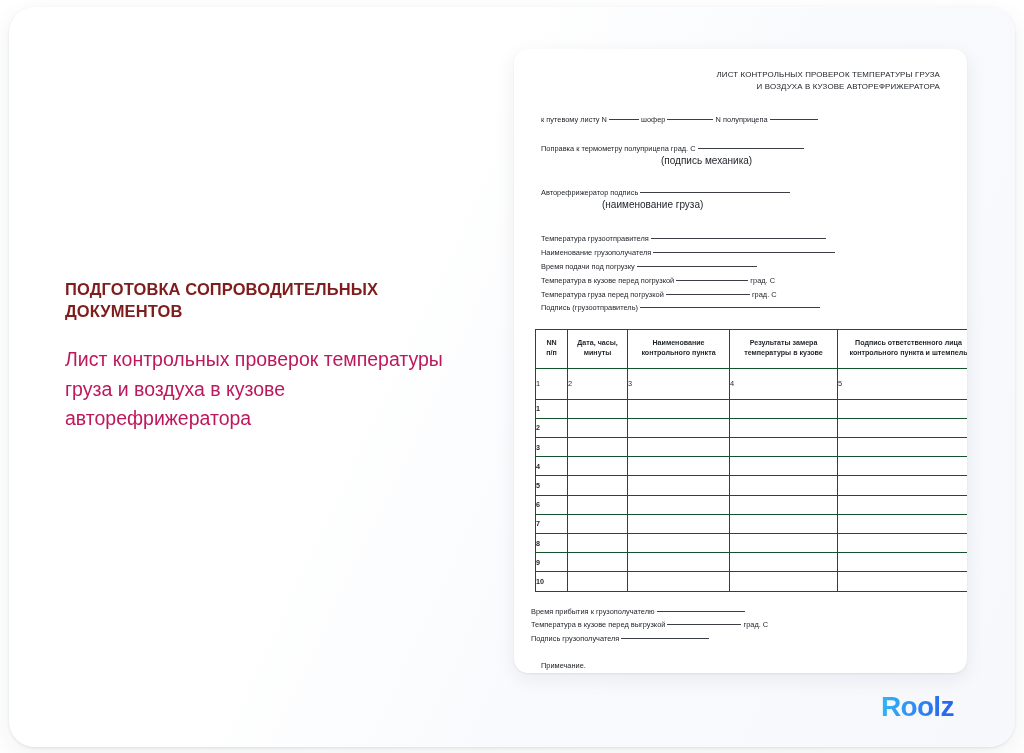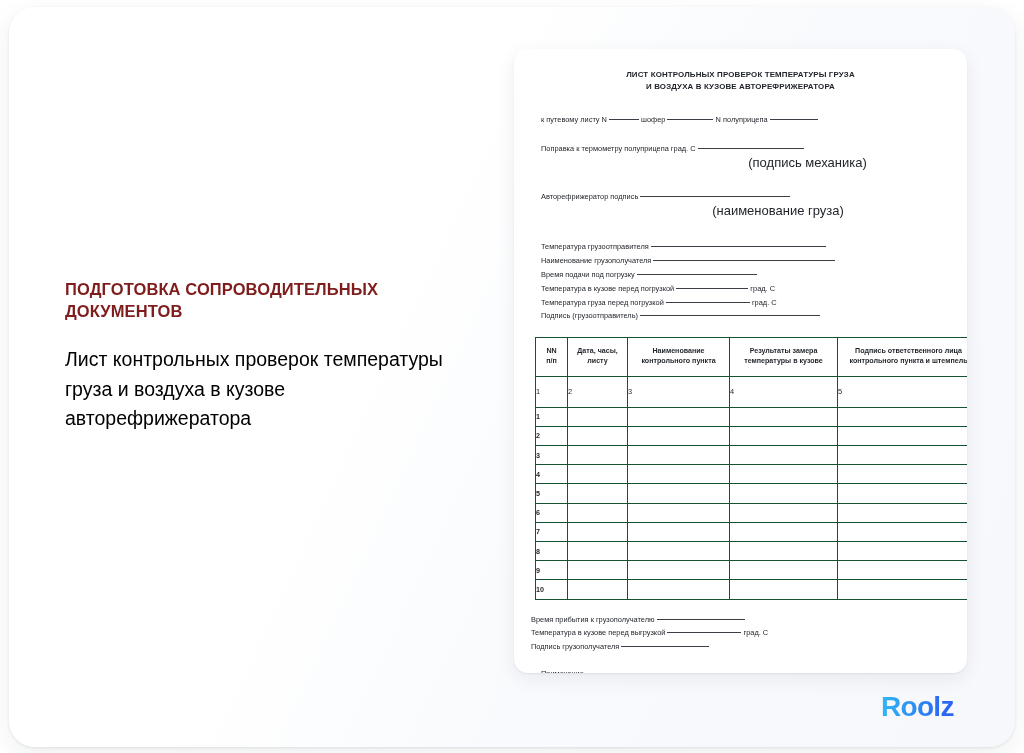--- a/index.html
+++ b/index.html
@@ -56,21 +56,21 @@
     font-weight: bold;
     line-height: 1.33;
     letter-spacing: 0.1px;
     color: #7f1d1d;
     text-transform: uppercase;
     margin: 0 0 22px 0;
   }
   .lede {
     font-size: 19.5px;
     line-height: 1.52;
-    color: #000000;
+    color: #be185d;
     margin: 0;
     font-weight: normal;
   }
 
   
   .sheet {
     position: absolute;
     left: 505px;
     top: 42px;
     width: 453px;
@@ -83,45 +83,44 @@
   }
   .sheet-inner {
     position: absolute;
     left: 13px;
     top: 16px;
     width: 427px;
     color: #20242a;
   }
 
   .doc-title {
-    text-align: center;
+    text-align: right;
     font-size: 7.9px;
-    font-weight: bold;
+    font-weight: normal;
     line-height: 1.48;
     letter-spacing: 0.15px;
     margin: 4px 0 0 0;
     padding: 0 14px;
   }
 
   .fld {
     font-size: 7.4px;
     line-height: 1.46;
     color: #22262c;
     white-space: nowrap;
   }
   .fld .u {
     display: inline-block;
     border-bottom: 1px solid #3b3f45;
     vertical-align: 1.5px;
     height: 7px;
   }
   .caption {
-    font-size: 13px;
+    font-size: 10px;
     color: #22262c;
-    text-align: center;
   }
 
   .blk { margin-left: 14px; }
   .blk-1 { margin-top: 20px; }
   .blk-2 { margin-top: 15px; }
   .cap-1 { margin-left: 134px; margin-top: 1px; }
   .blk-3 { margin-top: 19px; }
   .cap-2 { margin-left: 75px; margin-top: 1px; }
   .blk-4 { margin-top: 21px; }
   .rows-tight > div { margin-top: 0.5px; }
@@ -240,21 +239,21 @@
         <div class="tbl-wrap">
           <table class="grid">
             <thead>
               <tr>
                 <th class="c1">
                   <span>NN</span><br>
                   <span>п/п</span>
                 </th>
                 <th class="c2">
                   <span>Дата, часы,</span><br>
-                  <span>листу</span>
+                  <span>минуты</span>
                 </th>
                 <th class="c3">
                   <span>Наименование</span><br>
                   <span>контрольного пункта</span>
                 </th>
                 <th class="c4">
                   <span>Результаты замера</span><br>
                   <span>температуры в кузове</span>
                 </th>
                 <th class="c5">

